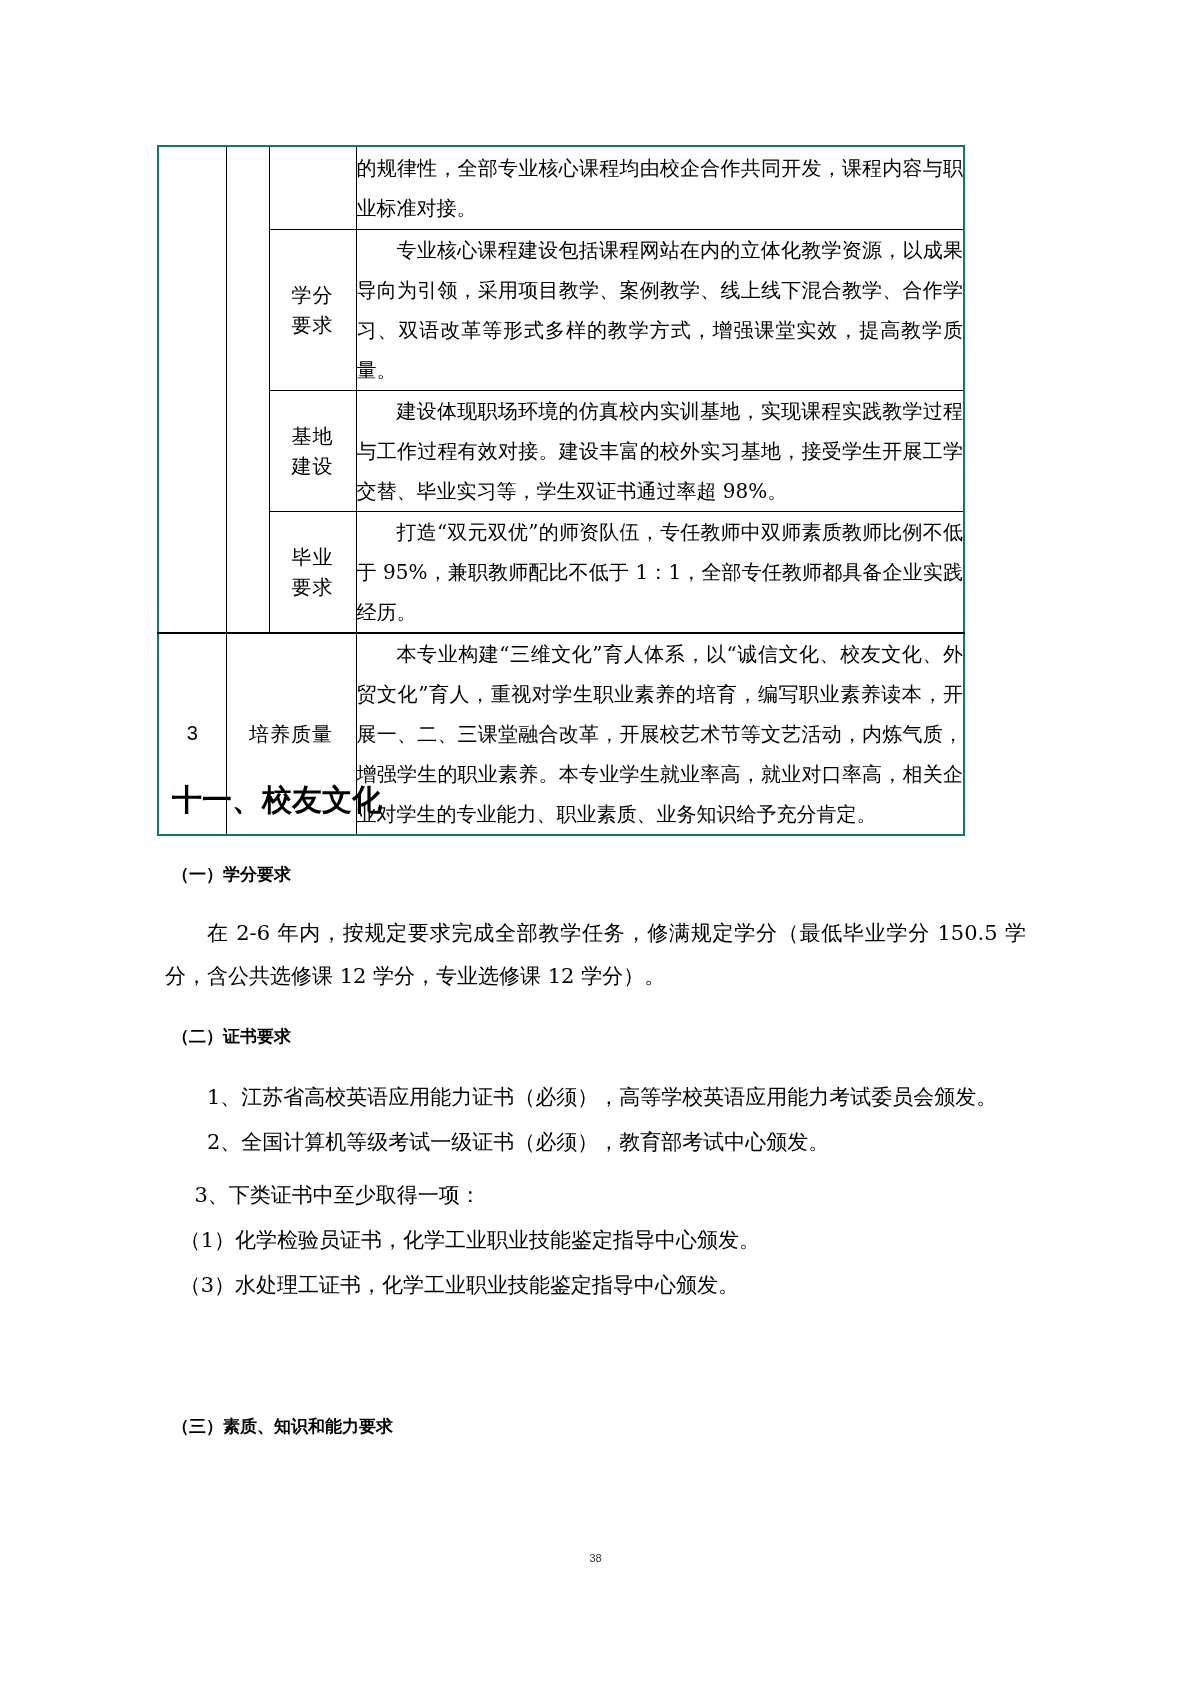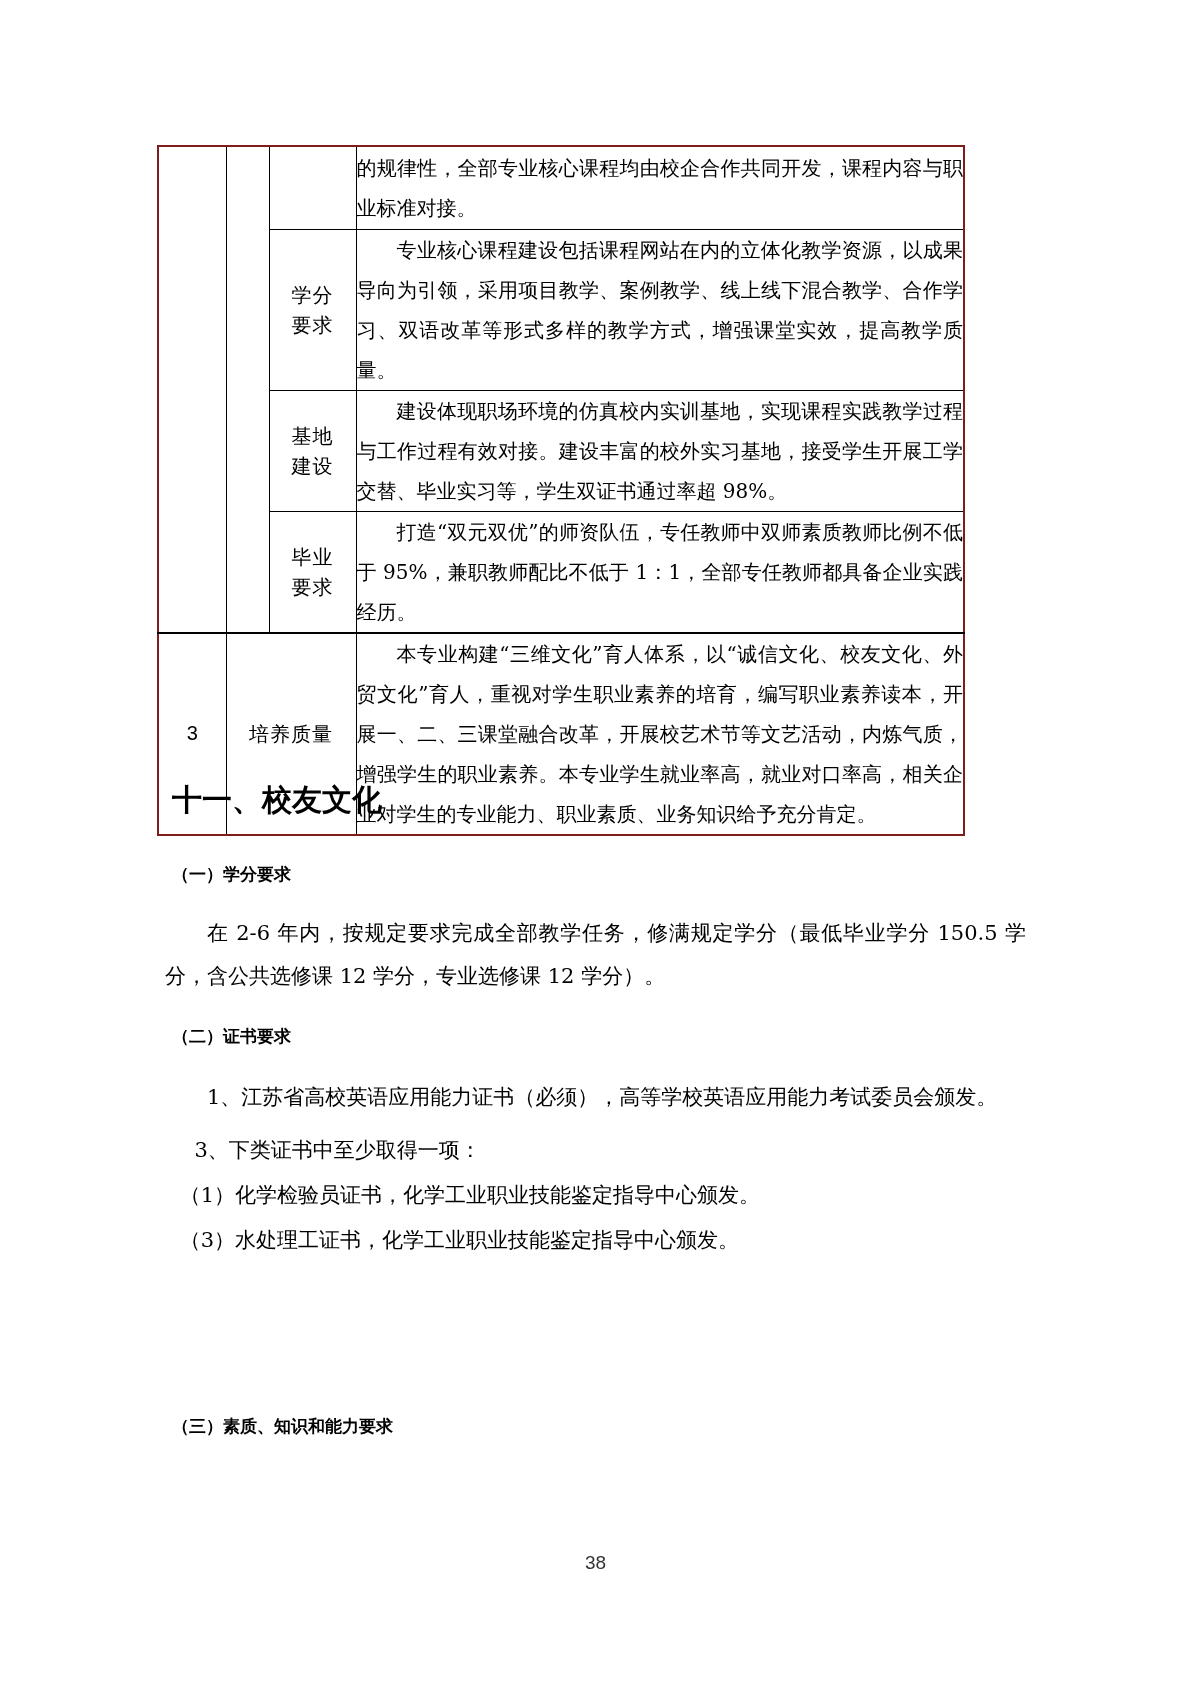--- a/index.html
+++ b/index.html
@@ -18,21 +18,21 @@
     border-collapse:collapse;
     table-layout:fixed;
     width:806px;
   }
   table.doc-table td{
     border:1px solid #000;
     padding:0;
     vertical-align:middle;
     font-size:20px;
   }
-  table.doc-table{border:2px solid #7f1d1d;}
+  table.doc-table{border:2px solid #0f766e;}
   td.cell-num{text-align:center;font-family:"Liberation Sans",sans-serif;font-size:20px;}
   td.cell-label{text-align:center;}
   td.cell-label .lbl{
     display:block;margin:0 auto;width:46px;
     line-height:30px;word-break:break-all;letter-spacing:1px;
   }
   td.cell-label .lbl-wide{
     display:block;margin:14px auto;width:auto;line-height:30px;letter-spacing:1px;
   }
   td.cell-text{padding:2px 14px;}
@@ -66,21 +66,21 @@
   .para-credit p{margin:0;text-indent:2em;}
   .cert-items{top:1076px;}
   .cert-items p{margin:0 0 2px 0;}
   .ind-2{text-indent:2em;}
   .ind-15{text-indent:1.4em;margin-top:10px !important;}
   .ind-07{text-indent:0.7em;margin-top:2px !important;}
   .page-footer{
     position:absolute;left:0;top:1552px;width:100%;
     text-align:center;
     font-family:"Liberation Sans",sans-serif;
-    font-size:19px;color:#333;
+    font-size:11px;color:#333;
   }
 </style>
 </head>
 <body>
 
 <div class="page">
 
   <table class="doc-table">
     <colgroup>
       <col style="width:68px">
@@ -138,20 +138,21 @@
   <div class="h2 h2-credit">（一）学分要求</div>
 
   <div class="body-block para-credit">
     <p>在 2-6 年内，按规定要求完成全部教学任务，修满规定学分（最低毕业学分 150.5 学分，含公共选修课 12 学分，专业选修课 12 学分）。</p>
   </div>
 
   <div class="h2 h2-cert">（二）证书要求</div>
 
   <div class="body-block cert-items">
     <p class="ind-2">1、江苏省高校英语应用能力证书（必须），高等学校英语应用能力考试委员会颁发。</p>
+    <p class="ind-2">2、全国计算机等级考试一级证书（必须），教育部考试中心颁发。</p>
     <p class="ind-15">3、下类证书中至少取得一项：</p>
     <p class="ind-07">（1）化学检验员证书，化学工业职业技能鉴定指导中心颁发。</p>
     <p class="ind-07">（3）水处理工证书，化学工业职业技能鉴定指导中心颁发。</p>
   </div>
 
   <div class="h2 h2-quality">（三）素质、知识和能力要求</div>
 
   <div class="page-footer">38</div>
 
 </div>

